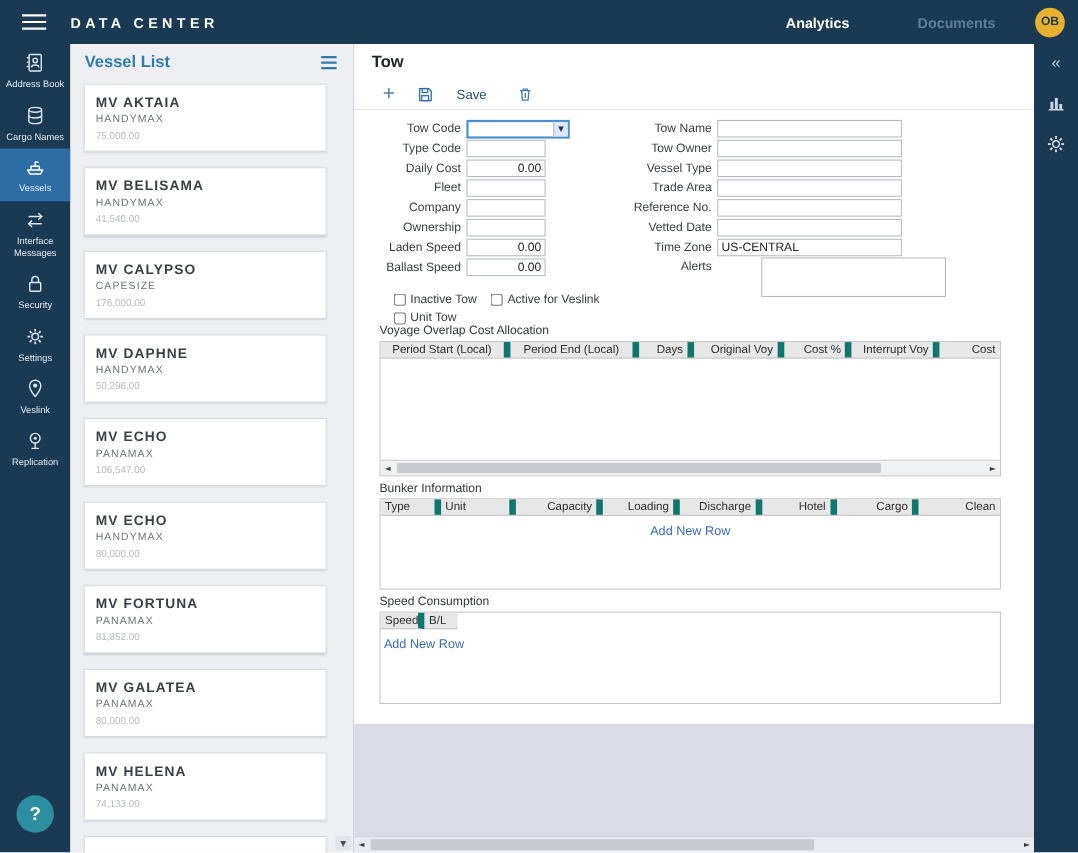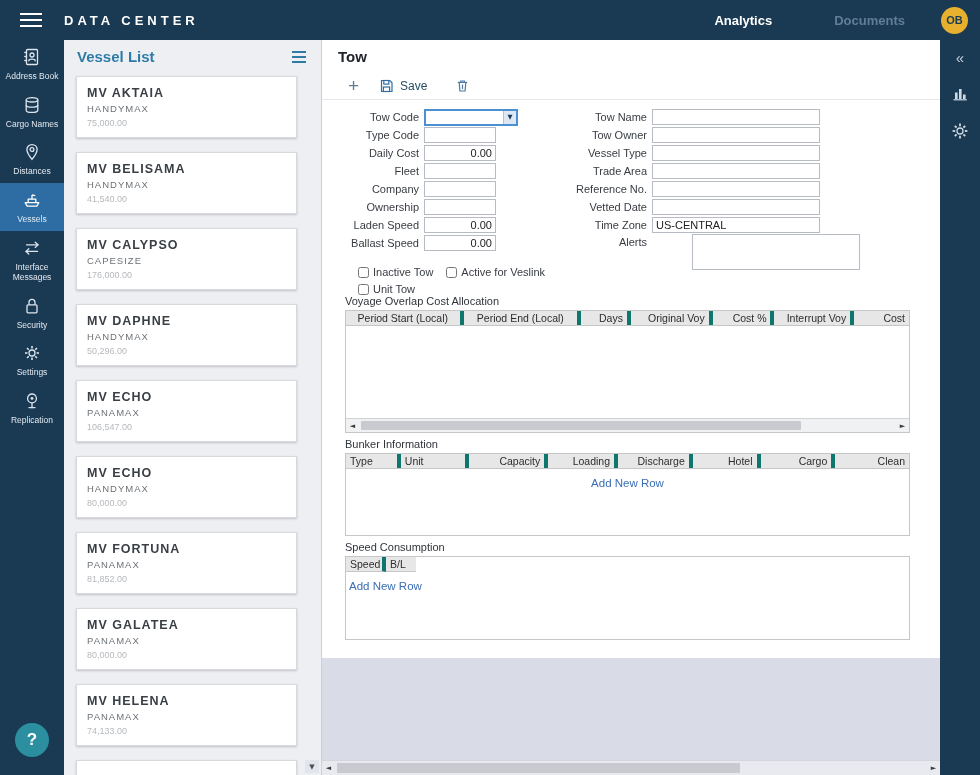--- a/index.html
+++ b/index.html
@@ -50,21 +50,21 @@
                   background:#e2e5eb; color:#4a4f57; font-size:7px; display:flex; align-items:center;
                   justify-content:center; cursor:pointer; }
 
   
   #main { position:absolute; top:40px; left:322px; width:618px; height:735px; background:#d9dce6; }
   #content { position:relative; height:618px; background:#fff; overflow:hidden; }
   .content-title { padding:8px 0 0 16px; font-size:15px; font-weight:bold; color:#20242a; height:28px; }
   .toolbar { height:28px; margin-top:4px; padding-left:24px; border-bottom:1px solid #e6e6ea;
              display:flex; align-items:center; gap:18px; }
   .tb-plus { font-size:19px; color:#5e7e9b; line-height:1; cursor:pointer; padding:0 2px; }
-  .tb-save { display:flex; align-items:center; gap:6px; cursor:pointer;
+  .tb-save { display:flex; align-items:center; gap:21px; cursor:pointer;
              color:#274e63; font-size:12px; }
   .tb-trash { cursor:pointer; margin-left:10px; width:15px; height:15px; }
 
   .form-area { position:relative; margin:8px 0 0 23px; height:182px; width:580px; }
   .col-left  { position:absolute; top:0; left:0; }
   .col-right { position:absolute; top:0; left:205px; }
   .frow { display:flex; align-items:center; height:18px; }
   .frow.tall { height:auto; align-items:flex-start;gap:40px; }
   .flabel { font-size:11px; color:#383c42; text-align:right; padding-right:5px; }
   .col-left .flabel { width:79px; }
@@ -83,21 +83,21 @@
          font-size:11px; padding:1px 3px; outline:none; }
   .chk-rows { position:absolute; top:158px; left:13px; }
   .chk-row { display:flex; gap:13px; margin-bottom:5px; }
   .chk { display:flex; align-items:center; gap:4px; font-size:11px; color:#383c42; cursor:pointer; }
   .chk input { width:11px; height:11px; margin:0; cursor:pointer; }
 
   .section { margin-left:23px; width:565px; }
   .section-label { margin:4px 0 2px; font-size:11px; color:#30343a; line-height:14px; }
   .grid { border:1px solid #c6c6c6; background:#fff; }
   .ghead { display:flex; background:#e7e7e7; border-bottom:1px solid #c6c6c6; height:15px; }
-  .gcell { font-size:10.5px; color:#2d2d2d; border-right:4px solid #0f766e;
+  .gcell { font-size:10.5px; color:#2d2d2d; border-right:6px solid #0f766e;
            padding:1px 4px 0; white-space:nowrap; overflow:hidden; }
   .gcell:last-child { border-right:none; }
   .gcell.r { text-align:right; } .gcell.c { text-align:center; }
   .gbody { position:relative; }
   .gbody.voy { height:92px; } .gbody.bnk { height:66px; }
   .addrow { color:#3a6eb5; font-size:11.5px; cursor:pointer; }
   .addrow.center { display:block; text-align:center; padding-top:8px; }
   .addrow.left { display:inline-block; margin:8px 0 0 3px; }
   .speed-grid { border:1px solid #c6c6c6; background:#fff; height:84px; }
   .speed-head { display:flex; }
@@ -152,27 +152,20 @@
         </svg></span>
     <span class="rail-label">Address Book</span>
   </div>
   <div class="rail-item">
     <span class="rail-icon"><svg viewBox="0 0 20 20" fill="none" stroke="#dce6ee" stroke-width="1.3">
           <ellipse cx="10" cy="4.8" rx="5.8" ry="2.2"></ellipse>
           <path d="M4.2 4.8v10.4c0 1.2 2.6 2.2 5.8 2.2s5.8-1 5.8-2.2V4.8"></path>
           <path d="M4.2 10c0 1.2 2.6 2.2 5.8 2.2s5.8-1 5.8-2.2"></path>
         </svg></span>
     <span class="rail-label">Cargo Names</span>
-  </div>
-  <div class="rail-item">
-    <span class="rail-icon"><svg viewBox="0 0 20 20" fill="none" stroke="#dce6ee" stroke-width="1.3">
-          <path d="M10 2.6c-2.9 0-5.1 2.2-5.1 5 0 3.6 5.1 9.8 5.1 9.8s5.1-6.2 5.1-9.8c0-2.8-2.2-5-5.1-5z"></path>
-          <circle cx="10" cy="7.5" r="1.9"></circle>
-        </svg></span>
-    <span class="rail-label">Distances</span>
   </div>
   <div class="rail-item active">
     <span class="rail-icon"><svg viewBox="0 0 20 20" fill="none" stroke="#ffffff" stroke-width="1.3" stroke-linejoin="round">
           <path d="M3.2 12.6h13.6l-2 3.6H5.2z"></path>
           <path d="M6.2 12.6V9.2h7.6v3.4"></path>
           <line x1="10" y1="9.2" x2="10" y2="5"></line>
           <line x1="10" y1="5" x2="13.2" y2="5.6"></line>
         </svg></span>
     <span class="rail-label">Vessels</span>
   </div>
@@ -200,20 +193,27 @@
             <line x1="10" y1="14.6" x2="10" y2="17"></line>
             <line x1="3" y1="10" x2="5.4" y2="10"></line>
             <line x1="14.6" y1="10" x2="17" y2="10"></line>
             <line x1="5.05" y1="5.05" x2="6.75" y2="6.75"></line>
             <line x1="13.25" y1="13.25" x2="14.95" y2="14.95"></line>
             <line x1="5.05" y1="14.95" x2="6.75" y2="13.25"></line>
             <line x1="13.25" y1="6.75" x2="14.95" y2="5.05"></line>
           </g>
         </svg></span>
     <span class="rail-label">Settings</span>
+  </div>
+  <div class="rail-item">
+    <span class="rail-icon"><svg viewBox="0 0 20 20" fill="none" stroke="#dce6ee" stroke-width="1.3">
+          <path d="M10 2.6c-2.9 0-5.1 2.2-5.1 5 0 3.6 5.1 9.8 5.1 9.8s5.1-6.2 5.1-9.8c0-2.8-2.2-5-5.1-5z"></path>
+          <circle cx="10" cy="7.5" r="1.9" fill="#dce6ee" stroke="none"></circle>
+        </svg></span>
+    <span class="rail-label">Veslink</span>
   </div>
   <div class="rail-item">
     <span class="rail-icon"><svg viewBox="0 0 20 20" fill="none" stroke="#dce6ee" stroke-width="1.3" stroke-linecap="round">
           <circle cx="10" cy="7.4" r="4.4"></circle>
           <circle cx="10" cy="7.4" r="1.4" fill="#dce6ee" stroke="none"></circle>
           <line x1="10" y1="11.8" x2="10" y2="16.6"></line>
           <line x1="7" y1="16.6" x2="13" y2="16.6"></line>
         </svg></span>
     <span class="rail-label">Replication</span>
   </div>

